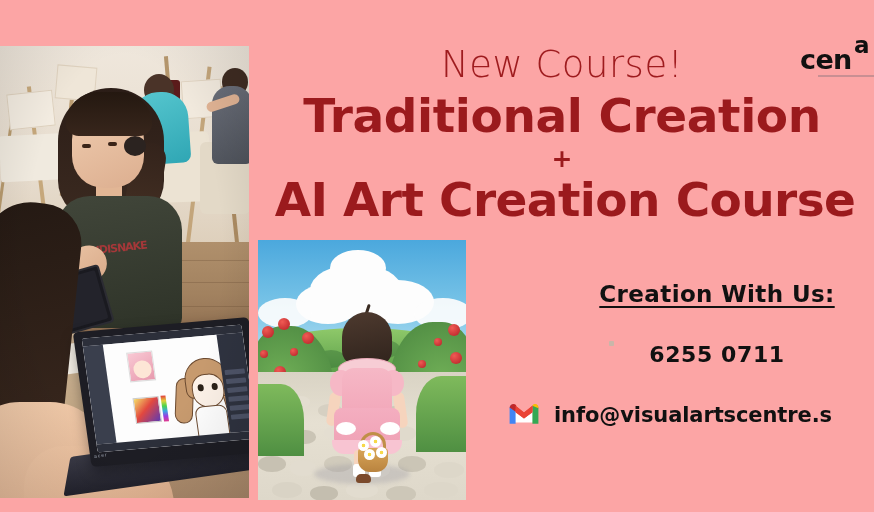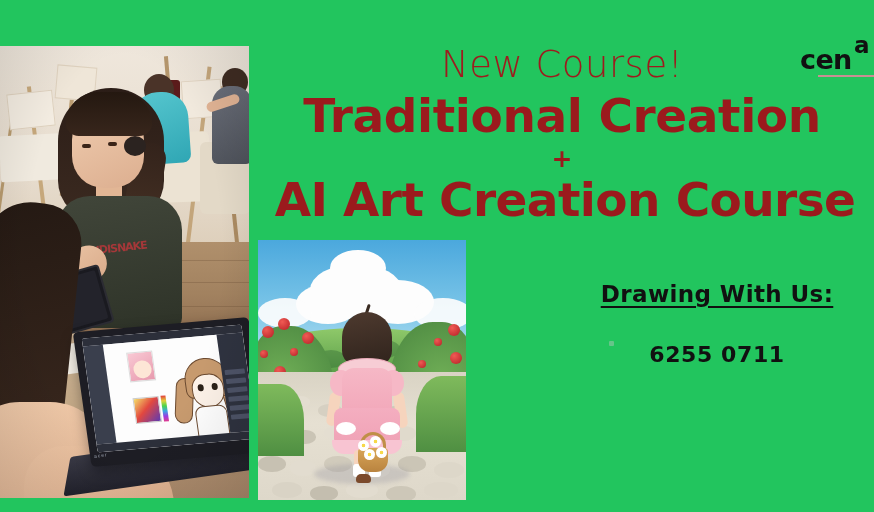--- a/index.html
+++ b/index.html
@@ -2,21 +2,21 @@
 <html><head>
 <meta charset="utf-8">
 <style>
   * { margin:0; padding:0; box-sizing:border-box; }
   html,body { width:874px; height:512px; overflow:hidden; }
   body {
     background:#ffffff;
     font-family:"Liberation Sans", sans-serif;
     position:relative;
   }
-  .poster { position:absolute; inset:0; background:#22c55e;text-decoration:underline; }
+  .poster { position:absolute; inset:0; background:#fca5a5;text-decoration:underline; }
 
   
   .photo-studio {
     position:absolute; left:0; top:46px; width:249px; height:452px;
     overflow:hidden; background:#b9a48c;
   }
   .ps-layer { position:absolute; inset:0; }
   .ps-bgwall {
     background:
       linear-gradient(180deg,#efe7dc 0%,#e6dbcc 30%,#d9c9b2 52%,#c8ae8e 66%,#b99a76 80%,#a9886a 100%);
@@ -551,24 +551,38 @@
       <div class="daisy" style="left:40px; top:137px;"></div>
       <div class="daisy" style="left:52px; top:135px;"></div>
     </div>
   </div>
 
   <div class="new-course">New Course!</div>
   <div class="title-1">Traditional Creation</div>
   <div class="plus-sign">+</div>
   <div class="title-2">AI Art Creation Course</div>
 
-  <div class="enquire">Drawing With Us:</div>
+  <div class="enquire">Creation With Us:</div>
   <div class="tiny-dot"></div>
   <div class="phone">6255 0711</div>
 
+  <div class="email-row">
+    <span>
+      <svg width="32" height="24" viewBox="0 0 52 40" aria-hidden="true">
+        <path d="M4 36 L4 10 L26 26 L48 10 L48 36 Z" fill="#ffffff"></path>
+        <path d="M2 38 L2 12 C2 7 7 4 11 7 L12 8 L12 38 Z" fill="#4285F4"></path>
+        <path d="M50 38 L50 12 C50 7 45 4 41 7 L40 8 L40 38 Z" fill="#34A853"></path>
+        <path d="M12 8 L26 19 L40 8 L40 18 L26 29 L12 18 Z" fill="#EA4335"></path>
+        <path d="M2 12 C2 6 9 3 13 7 L12 18 L2 11 Z" fill="#C5221F" opacity="0.95"></path>
+        <path d="M40 8 L50 12 L50 11 C50 5 44 3 40 7 Z" fill="#FBBC04"></path>
+        <path d="M12 8 L12 19 L26 29 L40 19 L40 8 L26 19 Z" fill="#EA4335"></path>
+      </svg>
+    </span>
+    <span class="email-text">info@visualartscentre.s</span>
+  </div>
 
   <div class="logo">
     <div class="logo-a">a</div>
     <div class="logo-l2">cen</div>
     <div class="logo-underline"></div>
   </div>
 
 </div>
 
 </body></html>

